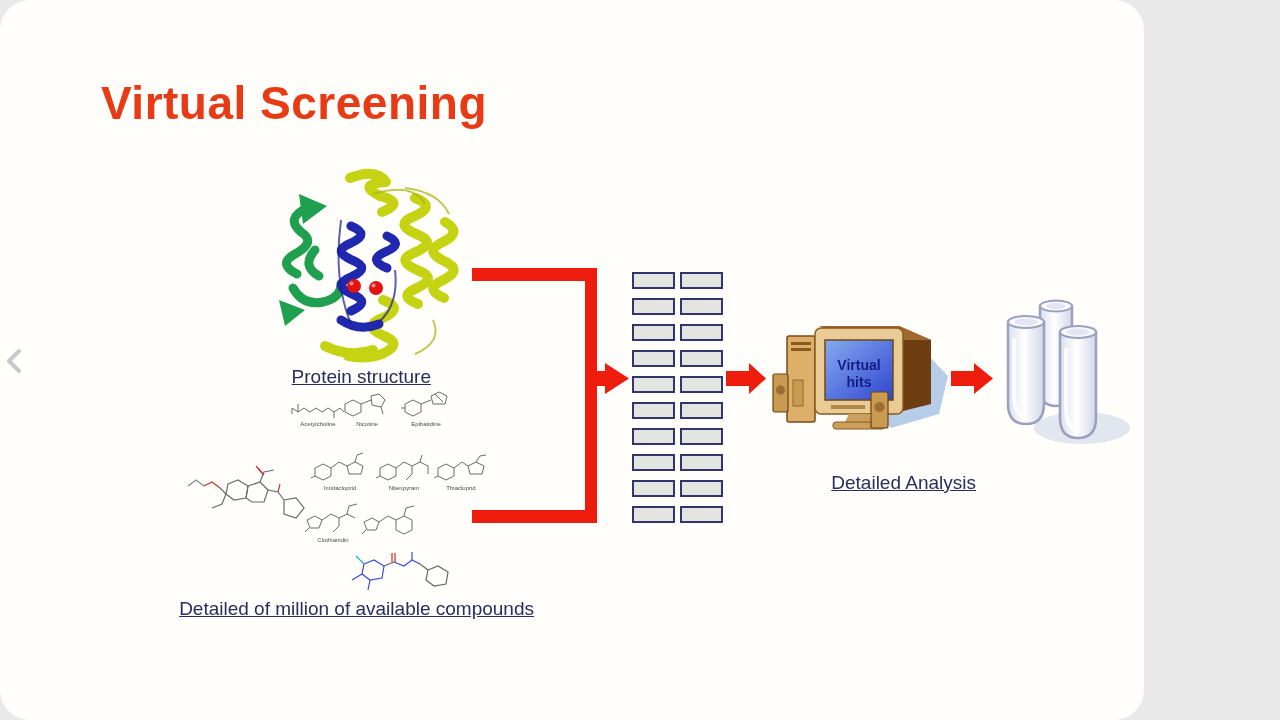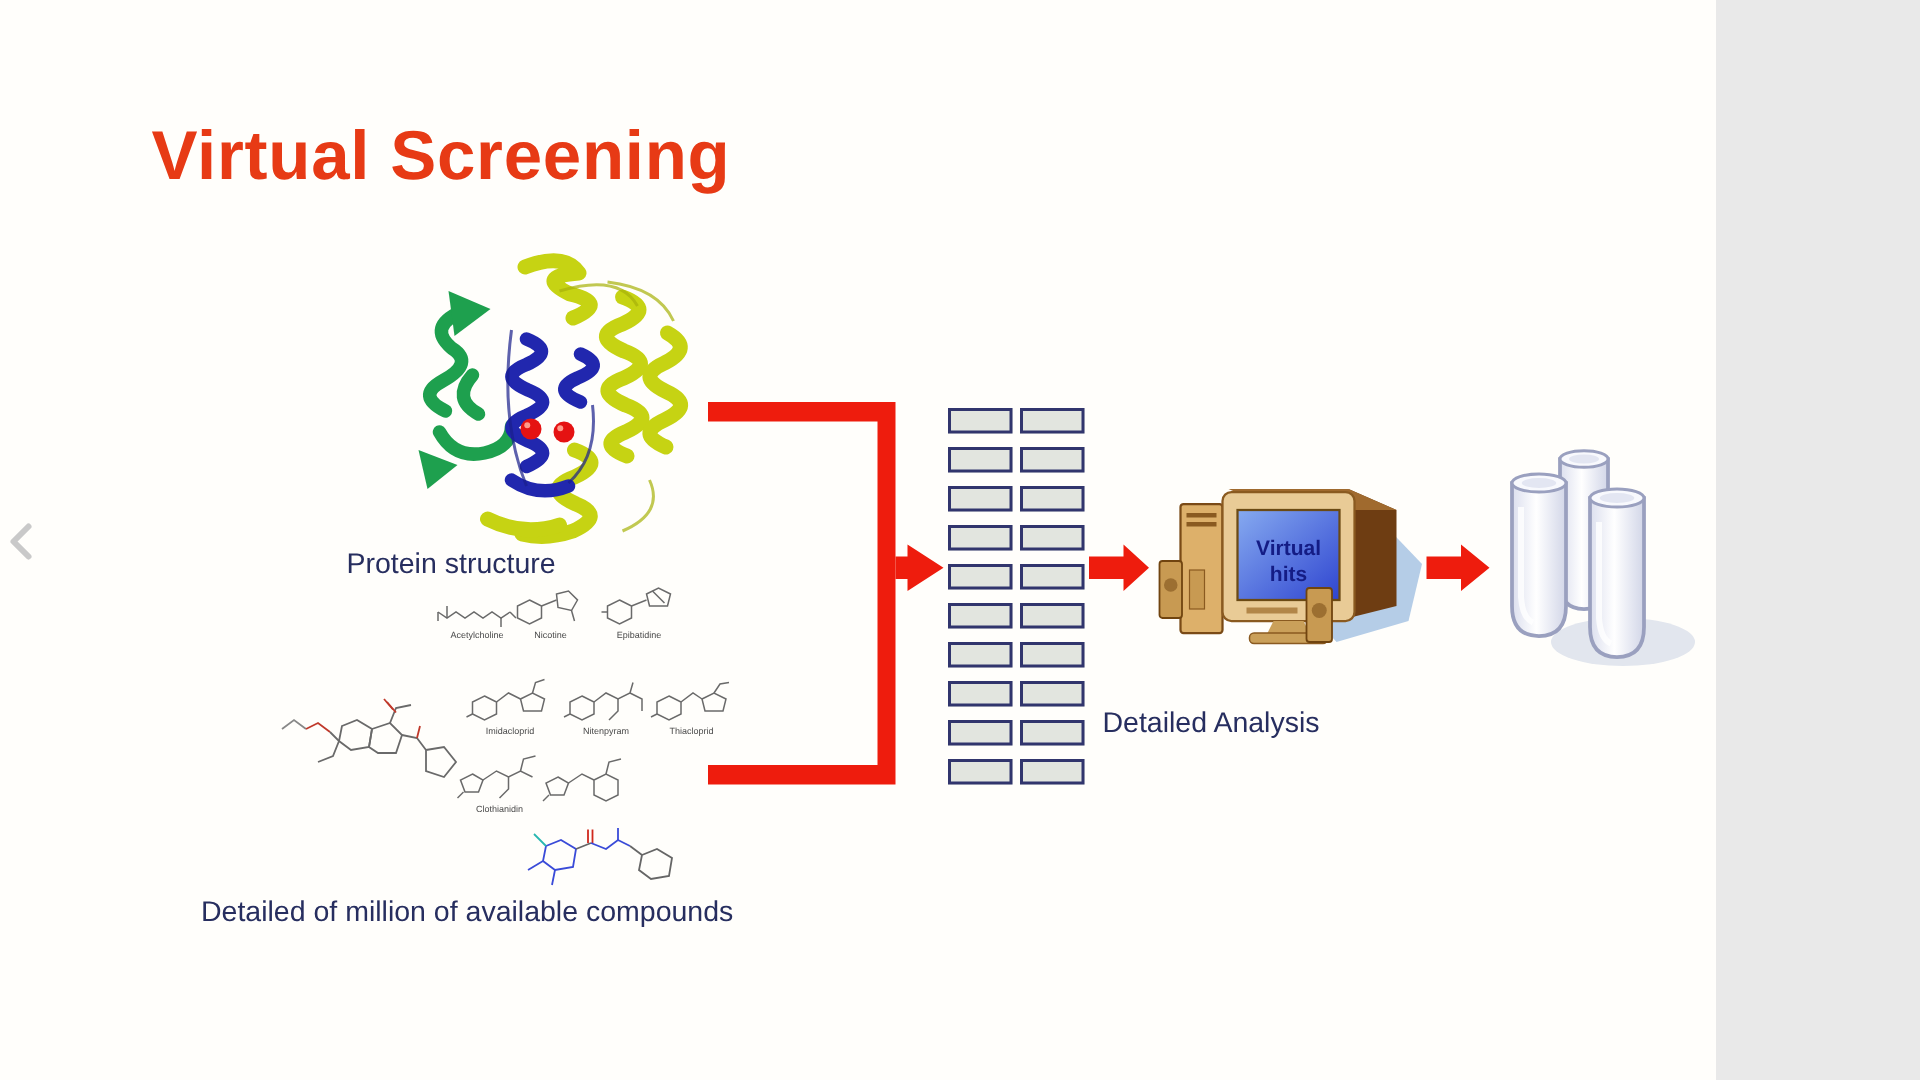--- a/index.html
+++ b/index.html
@@ -1,26 +1,27 @@
 <!DOCTYPE html>
 <html><head>
 <meta charset="utf-8">
 <style>
   html,body{margin:0;padding:0;background:#e9e9e9;}
   .stage{
     position:relative;width:1144px;height:720px;overflow:hidden;
     background:var(--bg,#fffefb);
     font-family:"Liberation Sans", sans-serif;
+    border-radius:30px;
   }
   .abs{position:absolute;}
   .page-title{
     font-size:46px;font-weight:bold;color:var(--title-red,#e73a15);
     letter-spacing:0.5px;white-space:nowrap;
   }
-  .navy{color:var(--text-navy,#272e5f);font-size:19px;line-height:23px;text-align:left;}
+  .navy{color:var(--text-navy,#272e5f);font-size:19px;line-height:23px;text-align:right;text-decoration:underline;}
   .cname{
     font-size:6px;color:#4a4a4a;text-align:center;margin-top:1px;
     white-space:nowrap;
   }
   .compound{position:absolute;display:flex;flex-direction:column;align-items:center;}
   .compound svg{display:block;}
   .grid{
     position:absolute;left:632px;top:272px;
     display:grid;grid-template-columns:43px 43px;column-gap:5px;row-gap:9px;
   }
@@ -256,21 +257,21 @@
 
     <rect x="0" y="64" width="15" height="38" rx="2" fill="#c89a52" stroke="#70440f" stroke-width="1.2"></rect>
     <circle cx="7.5" cy="80" r="4.5" fill="#70440f" opacity="0.5"></circle>
     <rect x="98" y="82" width="17" height="36" rx="2" fill="#c89a52" stroke="#70440f" stroke-width="1.2"></rect>
     <circle cx="106.5" cy="97" r="5" fill="#70440f" opacity="0.5"></circle>
 
     <text x="86" y="60" text-anchor="middle" font-family="Liberation Sans, sans-serif" font-size="14" font-weight="bold" fill="#141c85">Virtual</text>
     <text x="86" y="77" text-anchor="middle" font-family="Liberation Sans, sans-serif" font-size="14" font-weight="bold" fill="#141c85">hits</text>
   </svg>
 
-  <div class="abs navy" style="left:735px;top:471px;width:200px">Detailed Analysis</div>
+  <div class="abs navy" style="left:776px;top:471px;width:200px">Detailed Analysis</div>
 
   <svg class="abs" style="left:990px;top:292px" width="145" height="162" viewBox="0 0 145 162">
     <defs>
       <linearGradient id="glass" x1="0" y1="0" x2="1" y2="0">
         <stop offset="0" stop-color="#dcdfee"></stop>
         <stop offset="0.45" stop-color="#ffffff"></stop>
         <stop offset="1" stop-color="#d2d6e8"></stop>
       </linearGradient>
     </defs>
     <ellipse cx="92" cy="136" rx="48" ry="16" fill="#e2e6ee"></ellipse>

